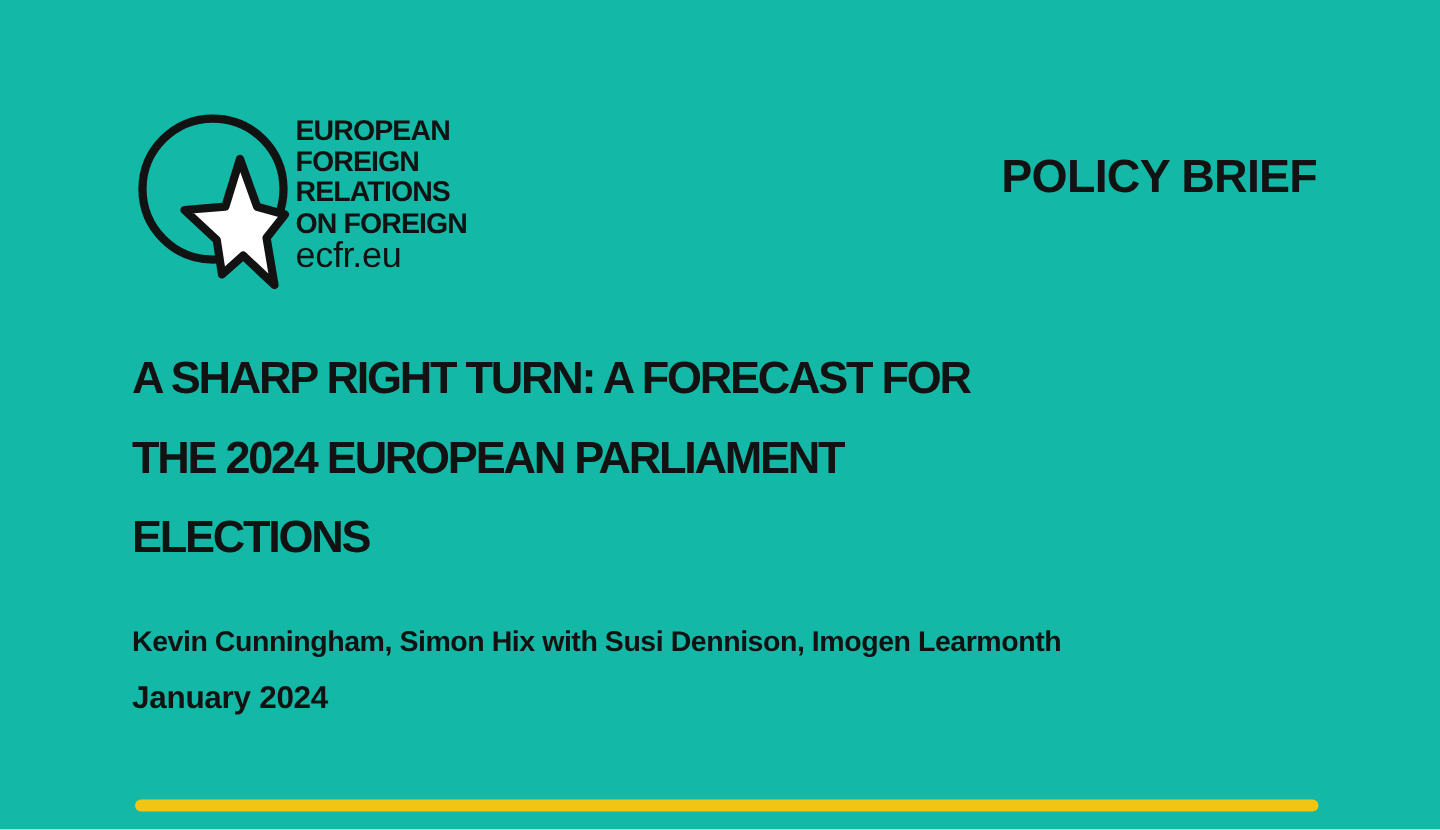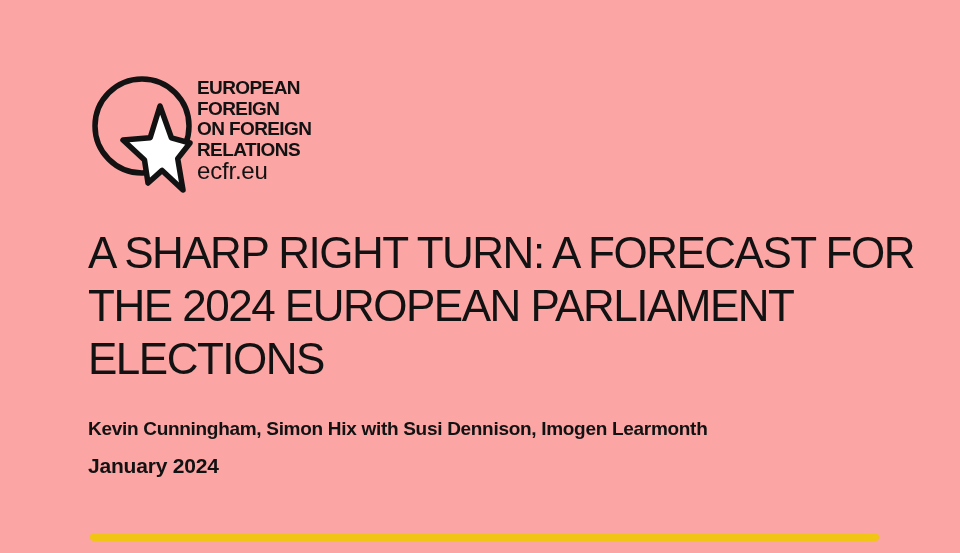--- a/index.html
+++ b/index.html
@@ -6,21 +6,21 @@
     margin: 0;
     padding: 0;
     background: #ffffff;
     font-family: "Liberation Sans", sans-serif;
     -webkit-font-smoothing: antialiased;
   }
   .page {
     position: relative;
     width: 960px;
     height: 553px;
-    background: #fca5a5;
+    background: #14b8a6;
     overflow: hidden;
     color: #121212;
   }
 
   
   .logo {
     position: absolute;
     left: 88px;
     top: 63px;
     width: 240px;
@@ -69,22 +69,22 @@
     color: #121212;
     white-space: nowrap;
   }
 
   
   .doc-title {
     position: absolute;
     left: 88px;
     top: 226px;
     width: 780px;
-    font-size: 44px;
-    font-weight: normal;
+    font-size: 30px;
+    font-weight: bold;
     line-height: 53px;
     letter-spacing: -1.5px;
     color: #121212;
   }
   .doc-title .title-line { display: block; white-space: nowrap; }
 
   
   .authors {
     position: absolute;
     left: 88px;
@@ -125,26 +125,27 @@
 <div class="page">
 
   <div class="logo">
     <svg class="logo-mark" viewBox="0 0 130 145" xmlns="http://www.w3.org/2000/svg" aria-hidden="true">
       <circle cx="54" cy="63" r="47" fill="none" stroke="#121212" stroke-width="5.5"></circle>
       <polygon points="72,43 83.4,74.8 102,80 89.7,95.6 95,127 74.1,107.4 60,120 56.5,97 35,77 62.2,74.8" fill="#ffffff" stroke="#121212" stroke-width="5.5" stroke-linejoin="round"></polygon>
     </svg>
     <div class="logo-wordmark">
       <span class="word-line">EUROPEAN</span>
       <span class="word-line">FOREIGN</span>
+      <span class="word-line">RELATIONS</span>
       <span class="word-line">ON FOREIGN</span>
-      <span class="word-line">RELATIONS</span>
       <span class="domain-line">ecfr.eu</span>
     </div>
   </div>
 
+  <div class="doc-type">POLICY BRIEF</div>
 
   <h1 class="doc-title" style="margin:0;">
     <span class="title-line">A SHARP RIGHT TURN: A FORECAST FOR</span>
     <span class="title-line">THE 2024 EUROPEAN PARLIAMENT</span>
     <span class="title-line">ELECTIONS</span>
   </h1>
 
   <div class="authors">Kevin Cunningham, Simon Hix with Susi Dennison, Imogen Learmonth</div>
 
   <div class="pub-date">January 2024</div>

